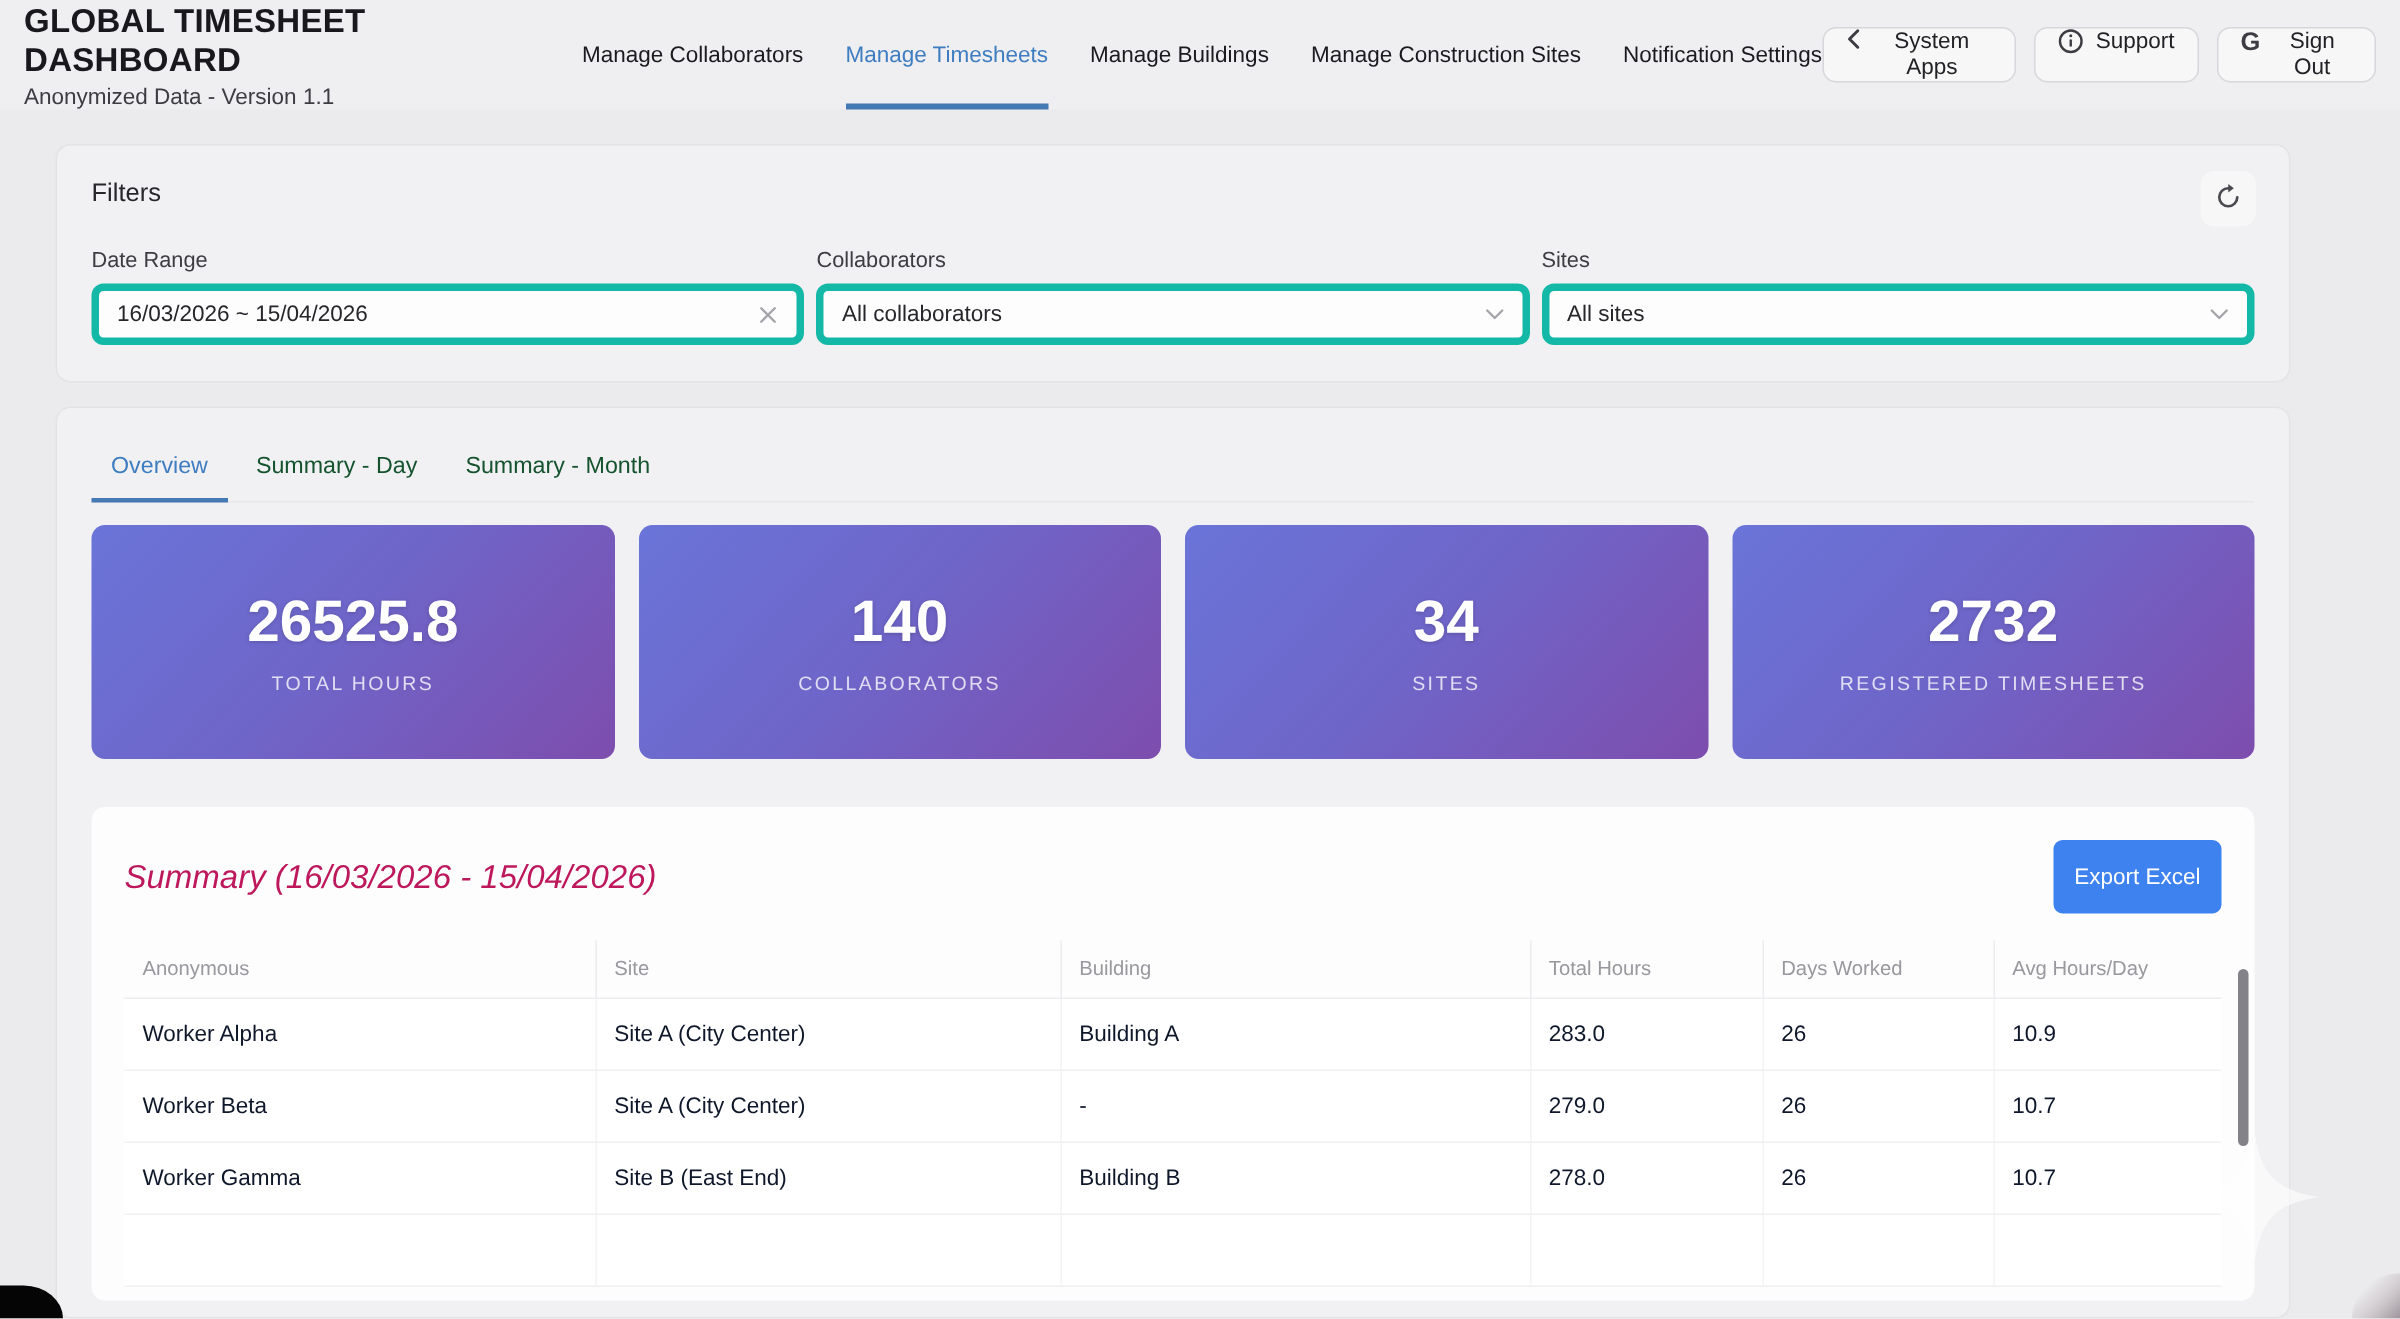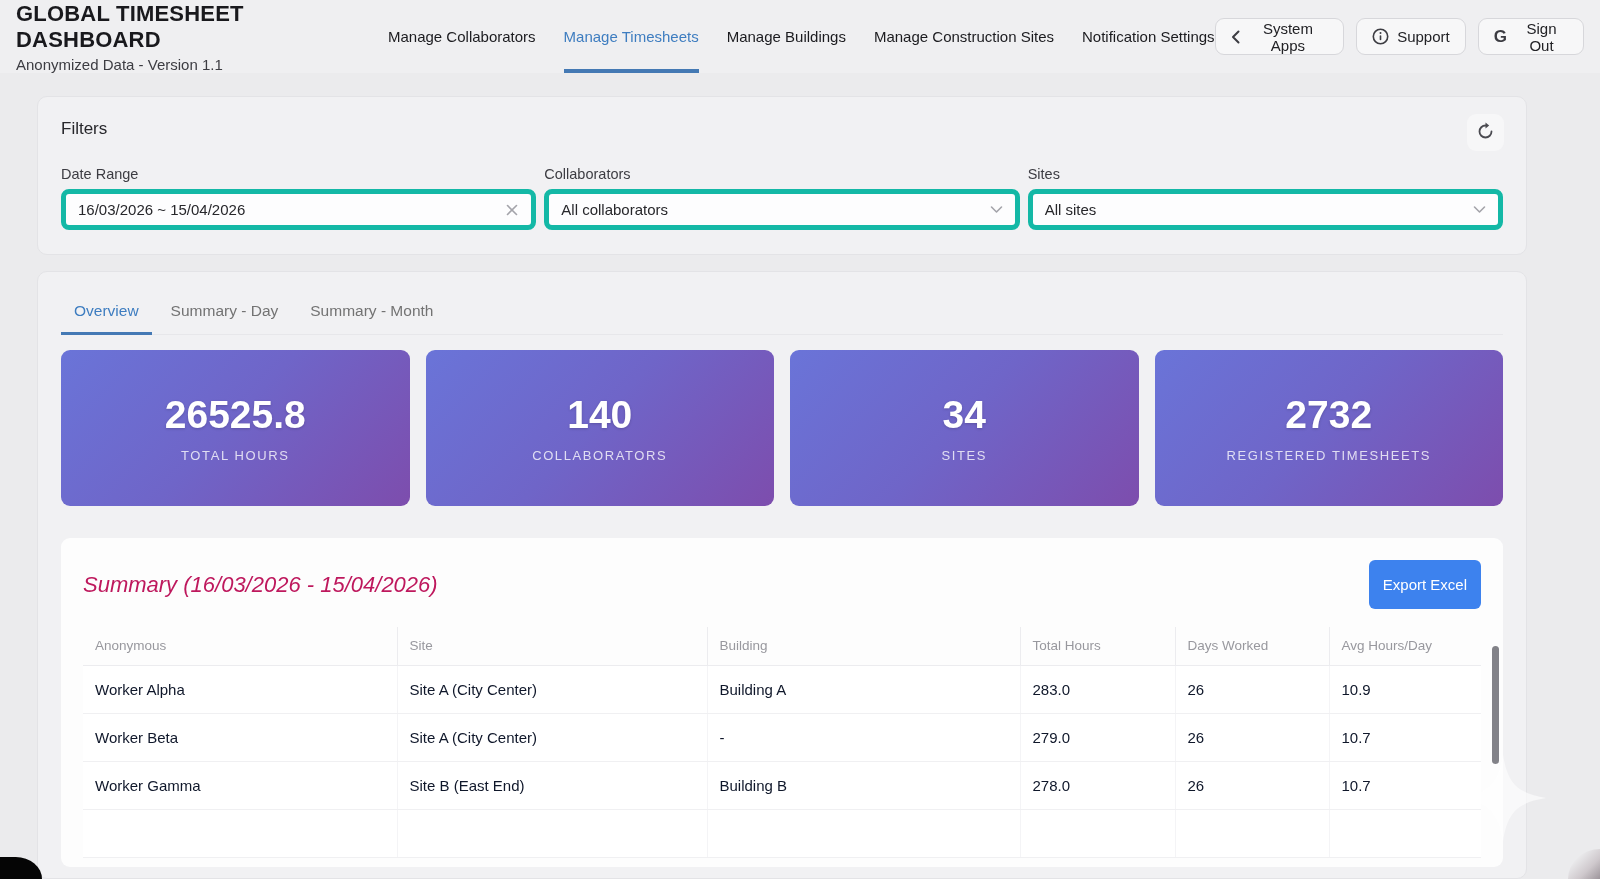--- a/index.html
+++ b/index.html
@@ -28,21 +28,21 @@
     font-size:15px; color:#1b1b1f; cursor:pointer; white-space:nowrap;
     height:100%; display:flex; align-items:center; position:relative;
   }
   .nav-item.active { color:#3e7dc0; }
   .nav-item.active::after {
     content:""; position:absolute; left:0; right:0; bottom:0; height:4px;
     background:#4479b4;
   }
   .header-actions { margin-left:auto; display:flex; align-items:center; gap:12px; }
   .hdr-btn {
-    display:flex; align-items:center; gap:8px;
+    display:flex; gap:8px;
     height:37px; padding:0 15px;
     background:#f7f7f8; border:1px solid #d7d7db; border-radius:9px;
     font-size:15px; font-weight:500; color:#222226; cursor:pointer;
     font-family:inherit;
   }
   .hdr-btn svg { display:block; }
   .g-glyph { font-size:17px; font-weight:700; color:#3c3c42; line-height:1; }
 
   
   .panel {
@@ -71,21 +71,21 @@
     font-size:15px; color:#27272b; font-family:inherit;
   }
   .field-value { flex:1; font-size:15px; color:#27272b; }
   .box-icon { display:flex; align-items:center; cursor:pointer; }
 
   
   .main-panel { margin-top:16px; padding:20px 23px 0; height:608px; }
 
   .tabs { display:flex; border-bottom:1px solid #e7e7ea; }
   .tab {
-    padding:10px 13px 14px; font-size:15.5px; color:#737373; cursor:pointer;
+    padding:10px 13px 14px; font-size:15.5px; color:#14532d; cursor:pointer;
     position:relative; white-space:nowrap; margin-right:6px;
   }
   .tab.active { color:#3e7dc0; }
   .tab.active::after {
     content:""; position:absolute; left:0; right:0; bottom:-1px; height:3px;
     background:#4479b4;
   }
 
   .stats-row { display:flex; gap:16px; margin-top:15px; }
   .stat-card {

